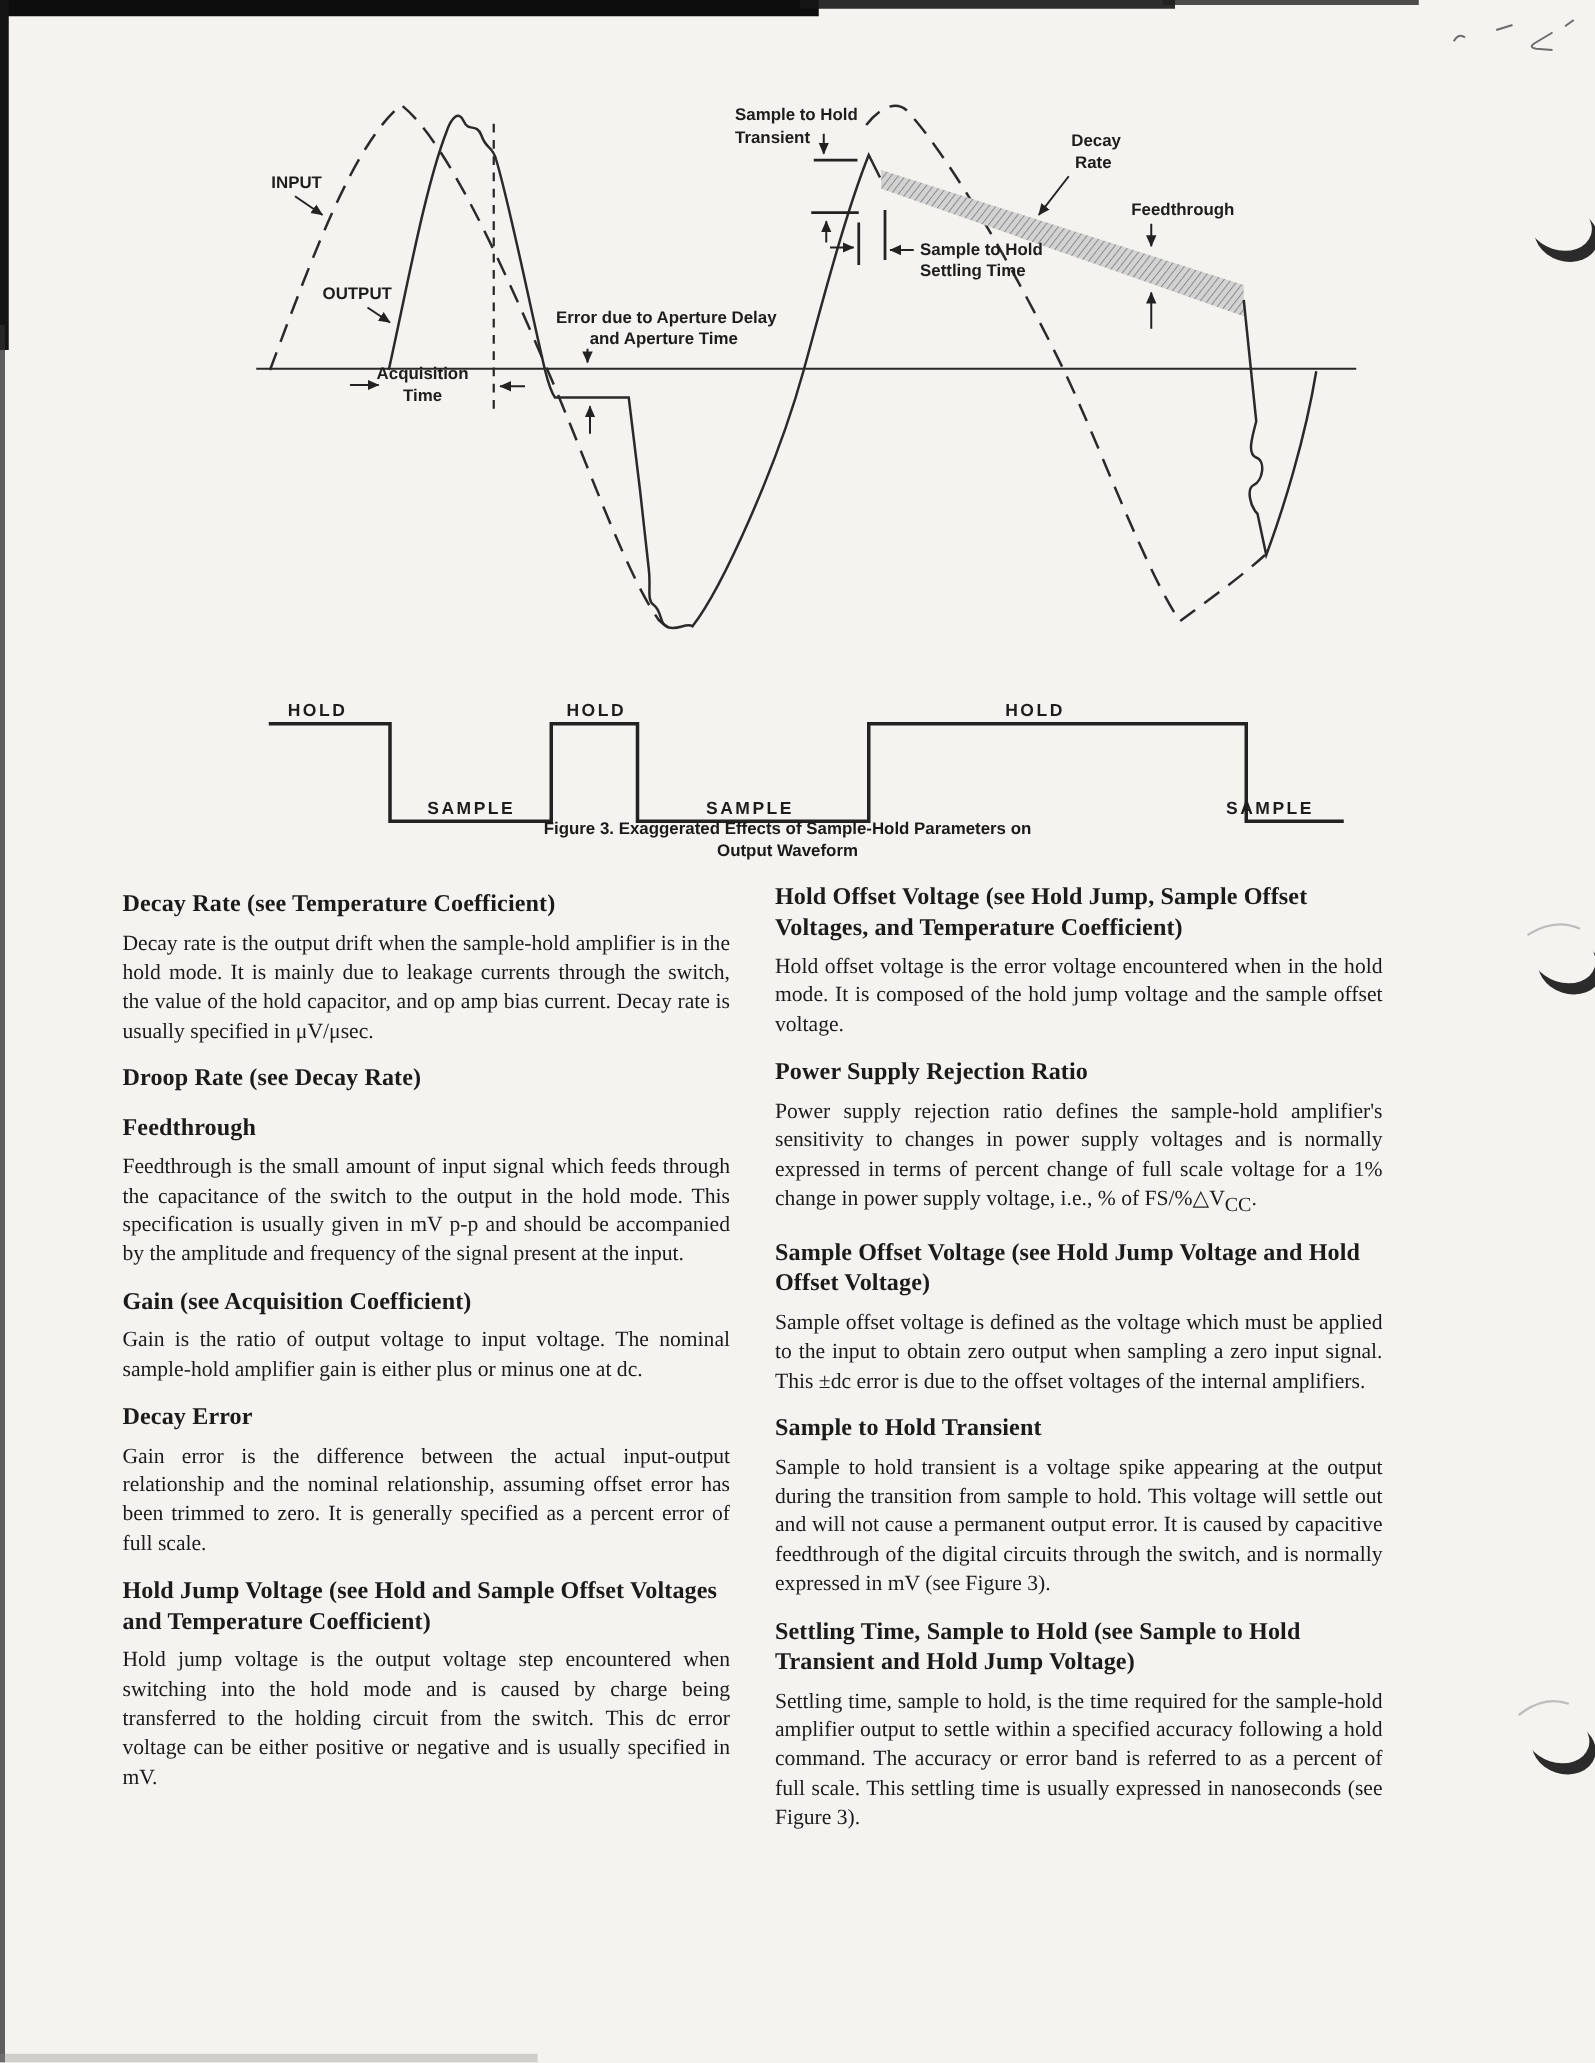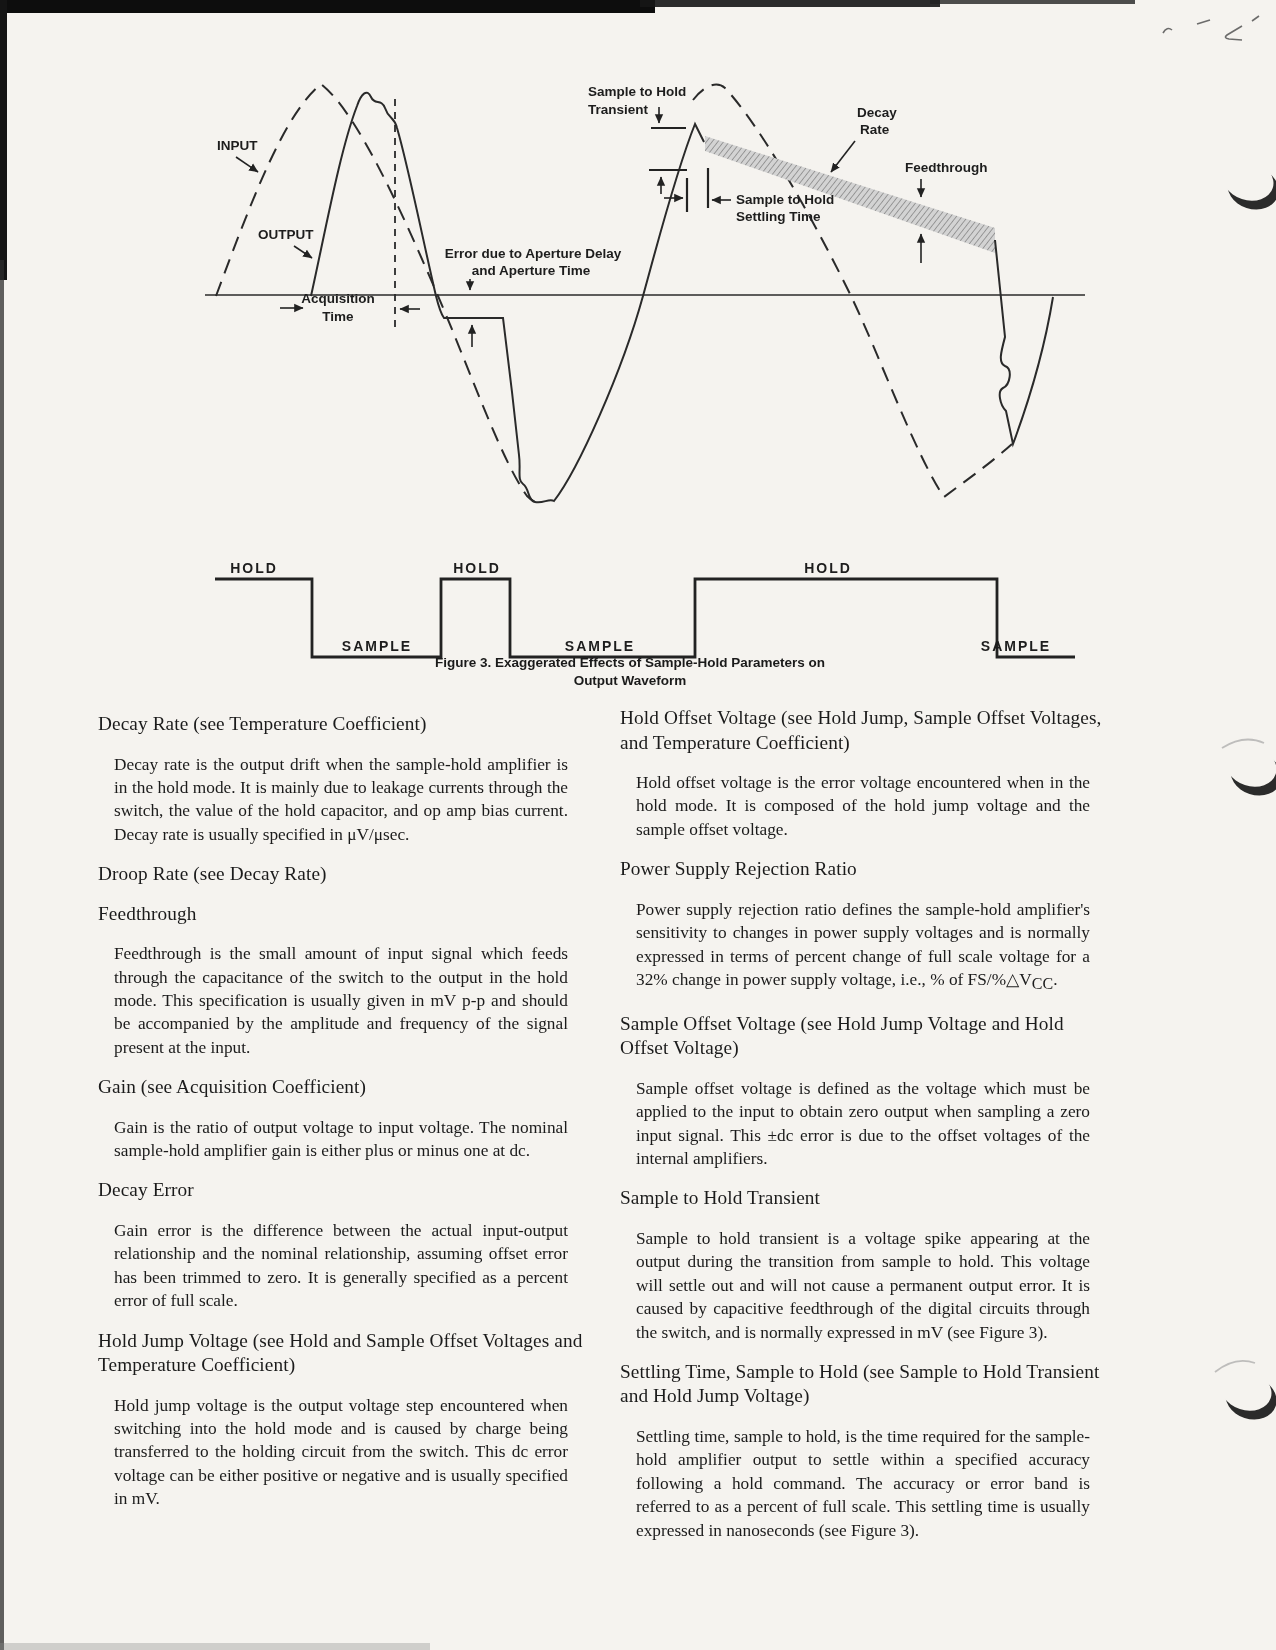--- a/index.html
+++ b/index.html
@@ -22,26 +22,26 @@
   .bar{stroke:#222;stroke-width:2.2;}
   .lbl{font-family:"Liberation Sans", sans-serif;font-size:13.5px;font-weight:600;fill:#1d1d1d;}
   .lbl-c{text-anchor:middle;}
   .timing-lbl{font-family:"Liberation Sans", sans-serif;font-size:14px;font-weight:600;letter-spacing:2px;fill:#1d1d1d;}
   .cap{font-family:"Liberation Sans", sans-serif;font-size:13.5px;font-weight:bold;fill:#1a1a1a;text-anchor:middle;}
   
   .col{position:absolute;width:486px;}
   #col-left{left:98px;top:700px;}
   #col-right{left:620px;top:694px;}
   .col h3{
-    font-size:19.3px;line-height:24.5px;font-weight:normal;
+    font-size:19.3px;line-height:24.5px;font-weight:bold;
     margin:15px 0 6px 0;letter-spacing:.1px;
   }
   .col h3:first-child{margin-top:12px;}
   .col p{
-    font-size:17.3px;line-height:23.4px;margin:16px;
+    font-size:17.3px;line-height:23.4px;margin:0;
     text-align:justify;
   }
   .col sub{font-size:16px;}
   
   #artifacts{position:absolute;left:0;top:0;pointer-events:none;}
 </style>
 </head>
 <body>
 
 <svg id="figure-svg" width="1276" height="700" viewBox="0 0 1276 700">
@@ -147,21 +147,21 @@
 
   <h3>Hold Jump Voltage (see Hold and Sample Offset Voltages and Temperature Coefficient)</h3>
   <p>Hold jump voltage is the output voltage step encountered when switching into the hold mode and is caused by charge being transferred to the holding circuit from the switch. This dc error voltage can be either positive or negative and is usually specified in mV.</p>
 </div>
 
 <div class="col" id="col-right">
   <h3>Hold Offset Voltage (see Hold Jump, Sample Offset Voltages, and Temperature Coefficient)</h3>
   <p>Hold offset voltage is the error voltage encountered when in the hold mode. It is composed of the hold jump voltage and the sample offset voltage.</p>
 
   <h3>Power Supply Rejection Ratio</h3>
-  <p><span>Power supply rejection ratio defines the sample-hold amplifier's sensitivity to changes in power supply voltages and is normally expressed in terms of percent change of full scale voltage for a 32% change in power supply voltage, i.e., % of FS/%△V</span><sub>CC</sub><span>.</span></p>
+  <p><span>Power supply rejection ratio defines the sample-hold amplifier's sensitivity to changes in power supply voltages and is normally expressed in terms of percent change of full scale voltage for a 1% change in power supply voltage, i.e., % of FS/%△V</span><sub>CC</sub><span>.</span></p>
 
   <h3>Sample Offset Voltage (see Hold Jump Voltage and Hold Offset Voltage)</h3>
   <p>Sample offset voltage is defined as the voltage which must be applied to the input to obtain zero output when sampling a zero input signal.  This ±dc error is due to the offset voltages of the internal amplifiers.</p>
 
   <h3>Sample to Hold Transient</h3>
   <p>Sample to hold transient is a voltage spike appearing at the output during the transition from sample to hold. This voltage will settle out and will not cause a permanent output error. It is caused by capacitive feedthrough of the digital circuits through the switch, and is normally expressed in mV (see Figure 3).</p>
 
   <h3>Settling Time, Sample to Hold (see Sample to Hold Transient and Hold Jump Voltage)</h3>
   <p>Settling time, sample to hold, is the time required for the sample-hold amplifier output to settle within a specified accuracy following a hold command. The accuracy or error band is referred to as a percent of full scale. This settling time is usually expressed in nanoseconds (see Figure 3).</p>
 </div>

